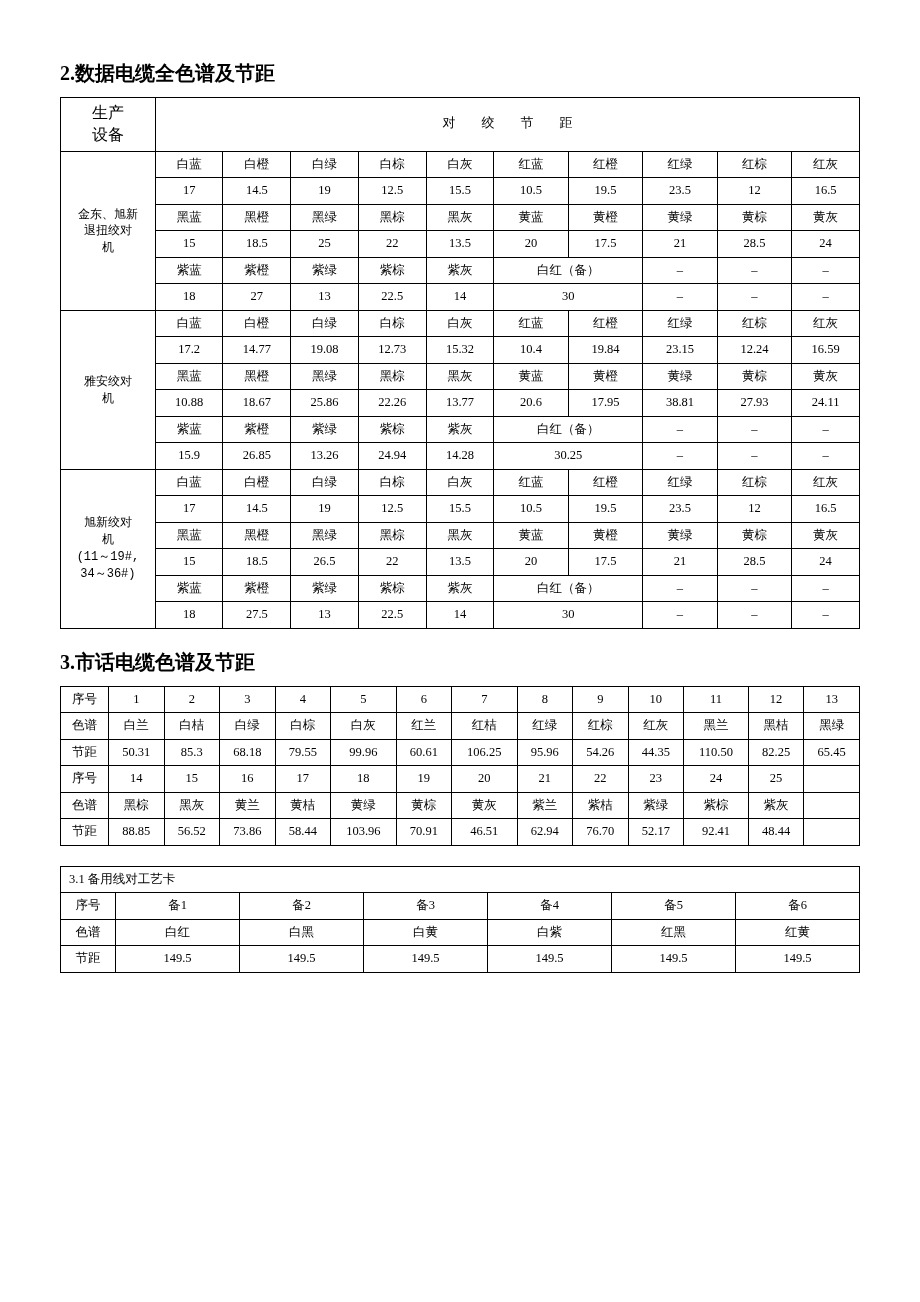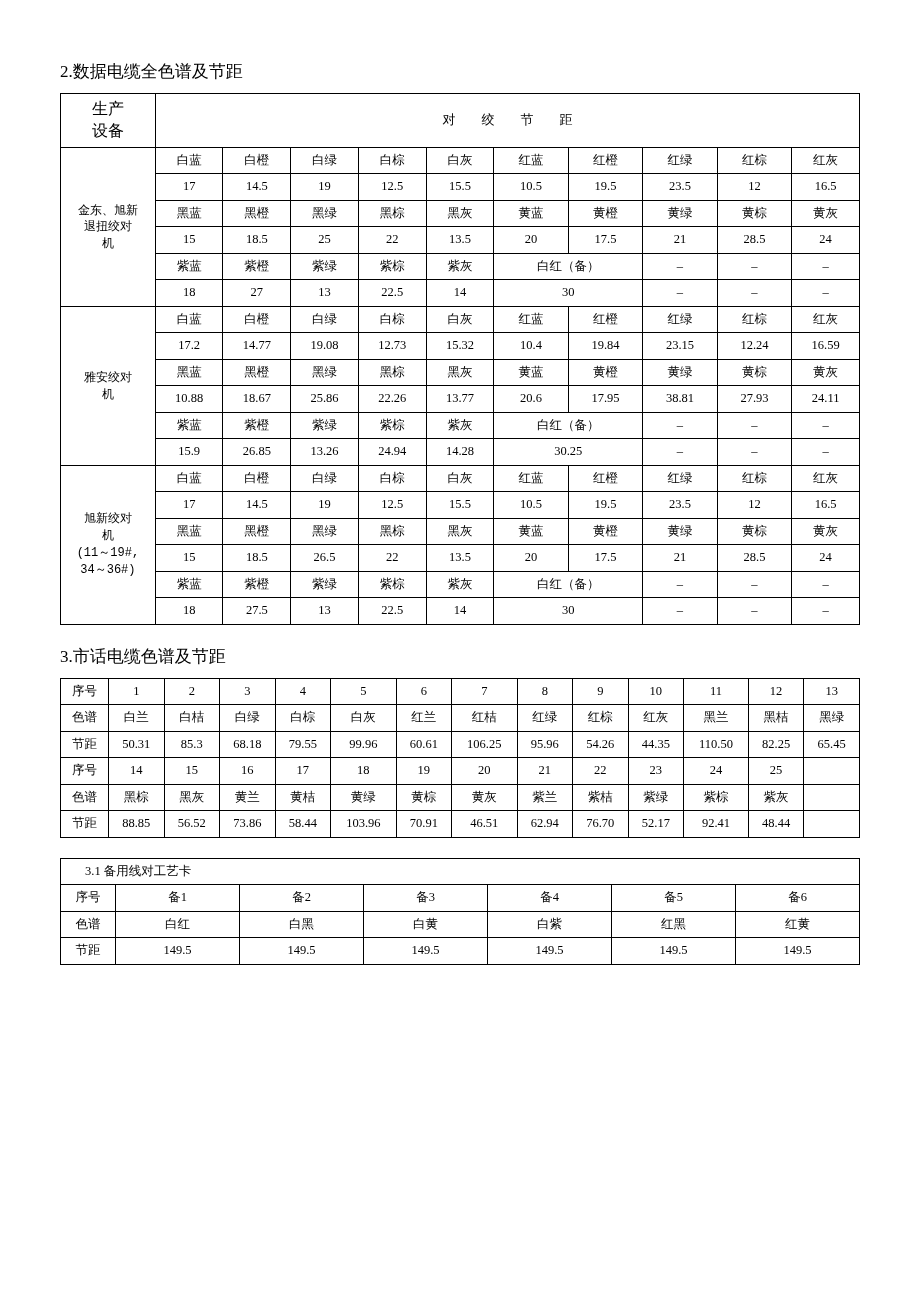--- a/index.html
+++ b/index.html
@@ -6,22 +6,22 @@
     body {
       background: #fff;
       font-family: "SimSun", "宋体", serif;
       font-size: 13px;
       color: #000;
       padding: 40px 60px;
       width: 920px;
       min-height: 1302px;
     }
     h2 {
-      font-size: 17px;
-      font-weight: normal;
+      font-size: 20px;
+      font-weight: bold;
       margin-bottom: 10px;
       margin-top: 20px;
     }
     table {
       border-collapse: collapse;
       width: 100%;
       margin-bottom: 20px;
     }
     td, th {
       border: 1px solid #000;
@@ -46,21 +46,21 @@
     <col style="width:50px">
     <col style="width:55px">
     <col style="width:55px">
     <col style="width:55px">
     <col style="width:55px">
     <col style="width:50px">
   </colgroup>
   <thead>
     <tr>
       <td rowspan="2" style="vertical-align:middle; font-size:16px;">生产<br>设备</td>
-      <td colspan="10" style="text-align:center; font-size:13px;">对　　绞　　节　　距</td>
+      <td colspan="10" style="text-align:center; font-size:13px;font-family:Liberation Mono, monospace;">对　　绞　　节　　距</td>
     </tr>
   </thead>
   <tbody id="section2-body">
 
     <tr>
       <td rowspan="6" style="vertical-align:middle; font-size:12px;">金东、旭新<br>退扭绞对<br>机</td>
       <td>白蓝</td>
       <td>白橙</td>
       <td>白绿</td>
       <td>白棕</td>
@@ -375,21 +375,21 @@
       <td>92.41</td>
       <td>48.44</td>
       <td></td>
     </tr>
   </tbody>
 </table>
 
 <table style="margin-bottom:0;">
   <tbody>
     <tr>
-      <td colspan="7" style="text-align:left; padding-left:24px; border-bottom:none;">3.1 备用线对工艺卡</td>
+      <td colspan="7" style="text-align:left; padding-left:8px; border-bottom:none;">3.1 备用线对工艺卡</td>
     </tr>
     <tr>
       <td style="width:55px;">序号</td>
       <td>备1</td>
       <td>备2</td>
       <td>备3</td>
       <td>备4</td>
       <td>备5</td>
       <td>备6</td>
     </tr>

